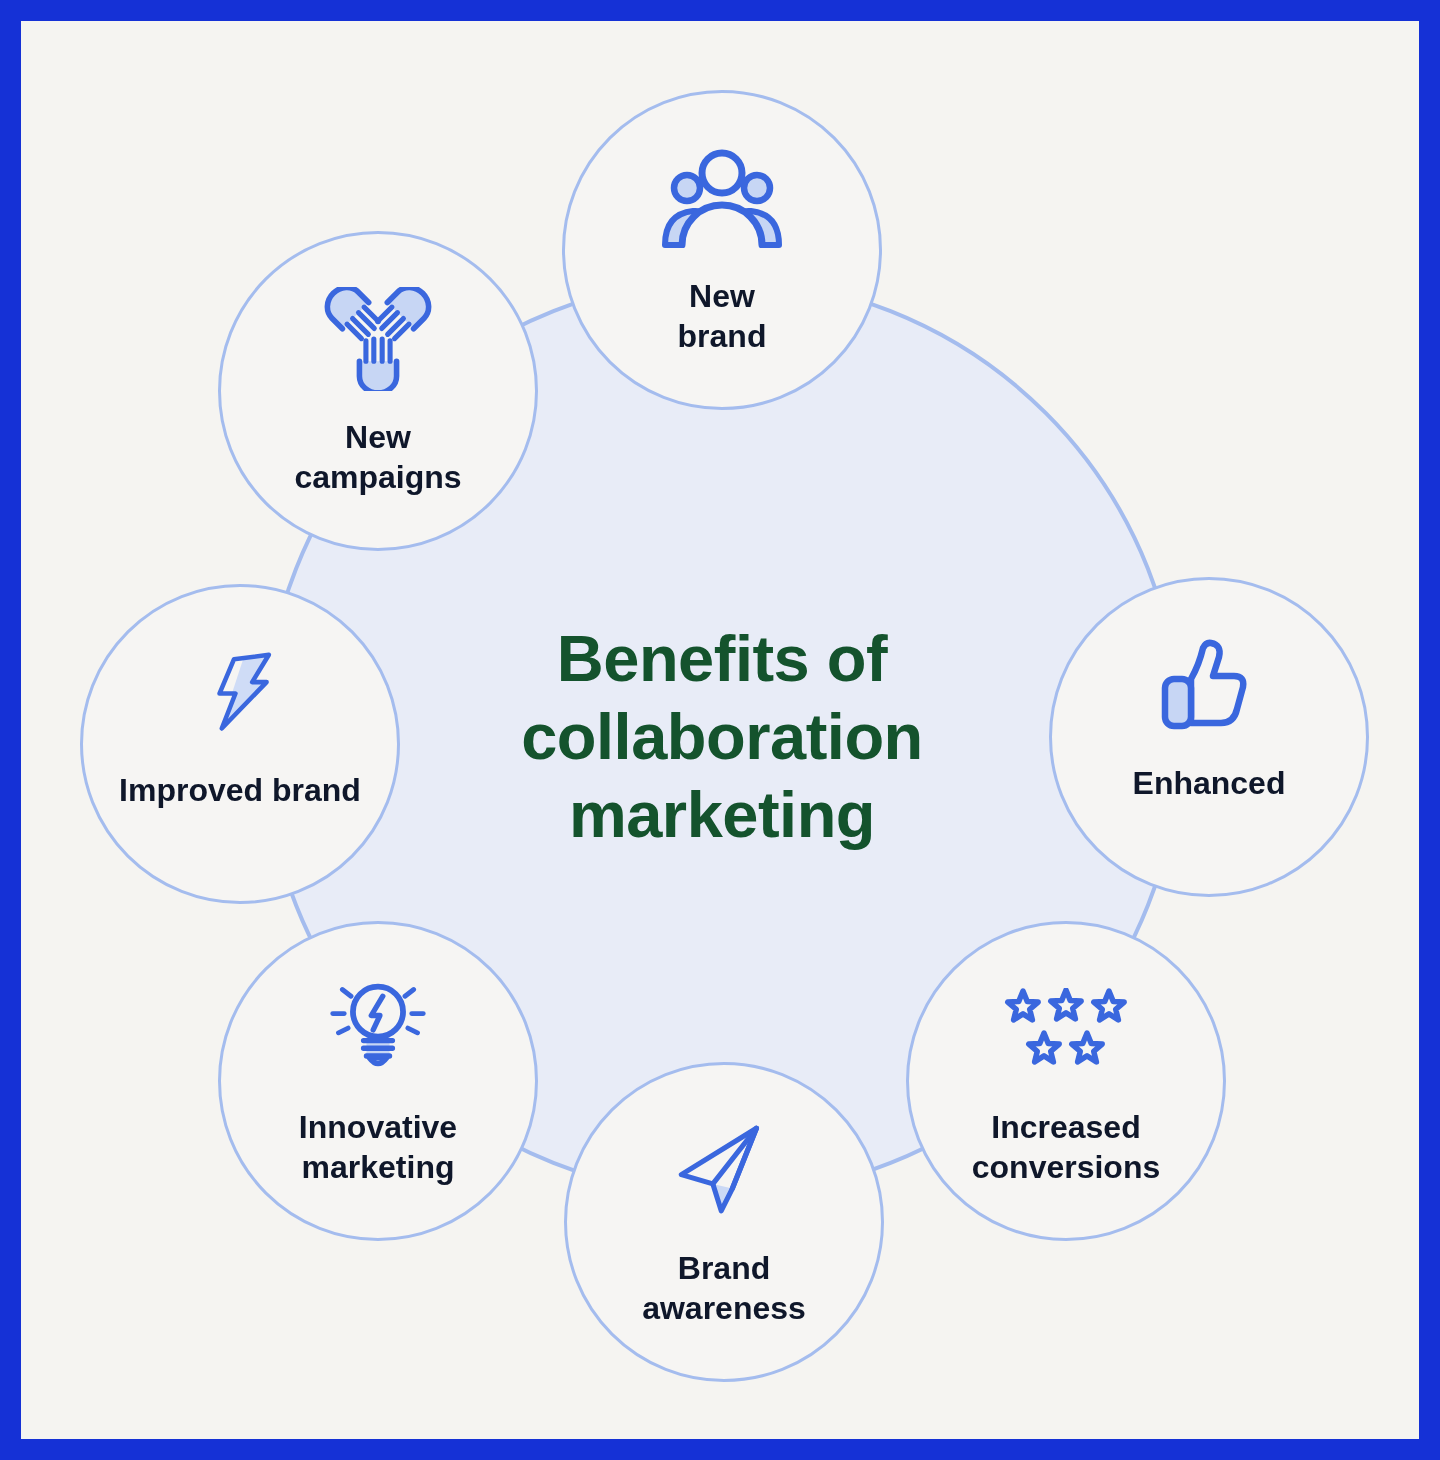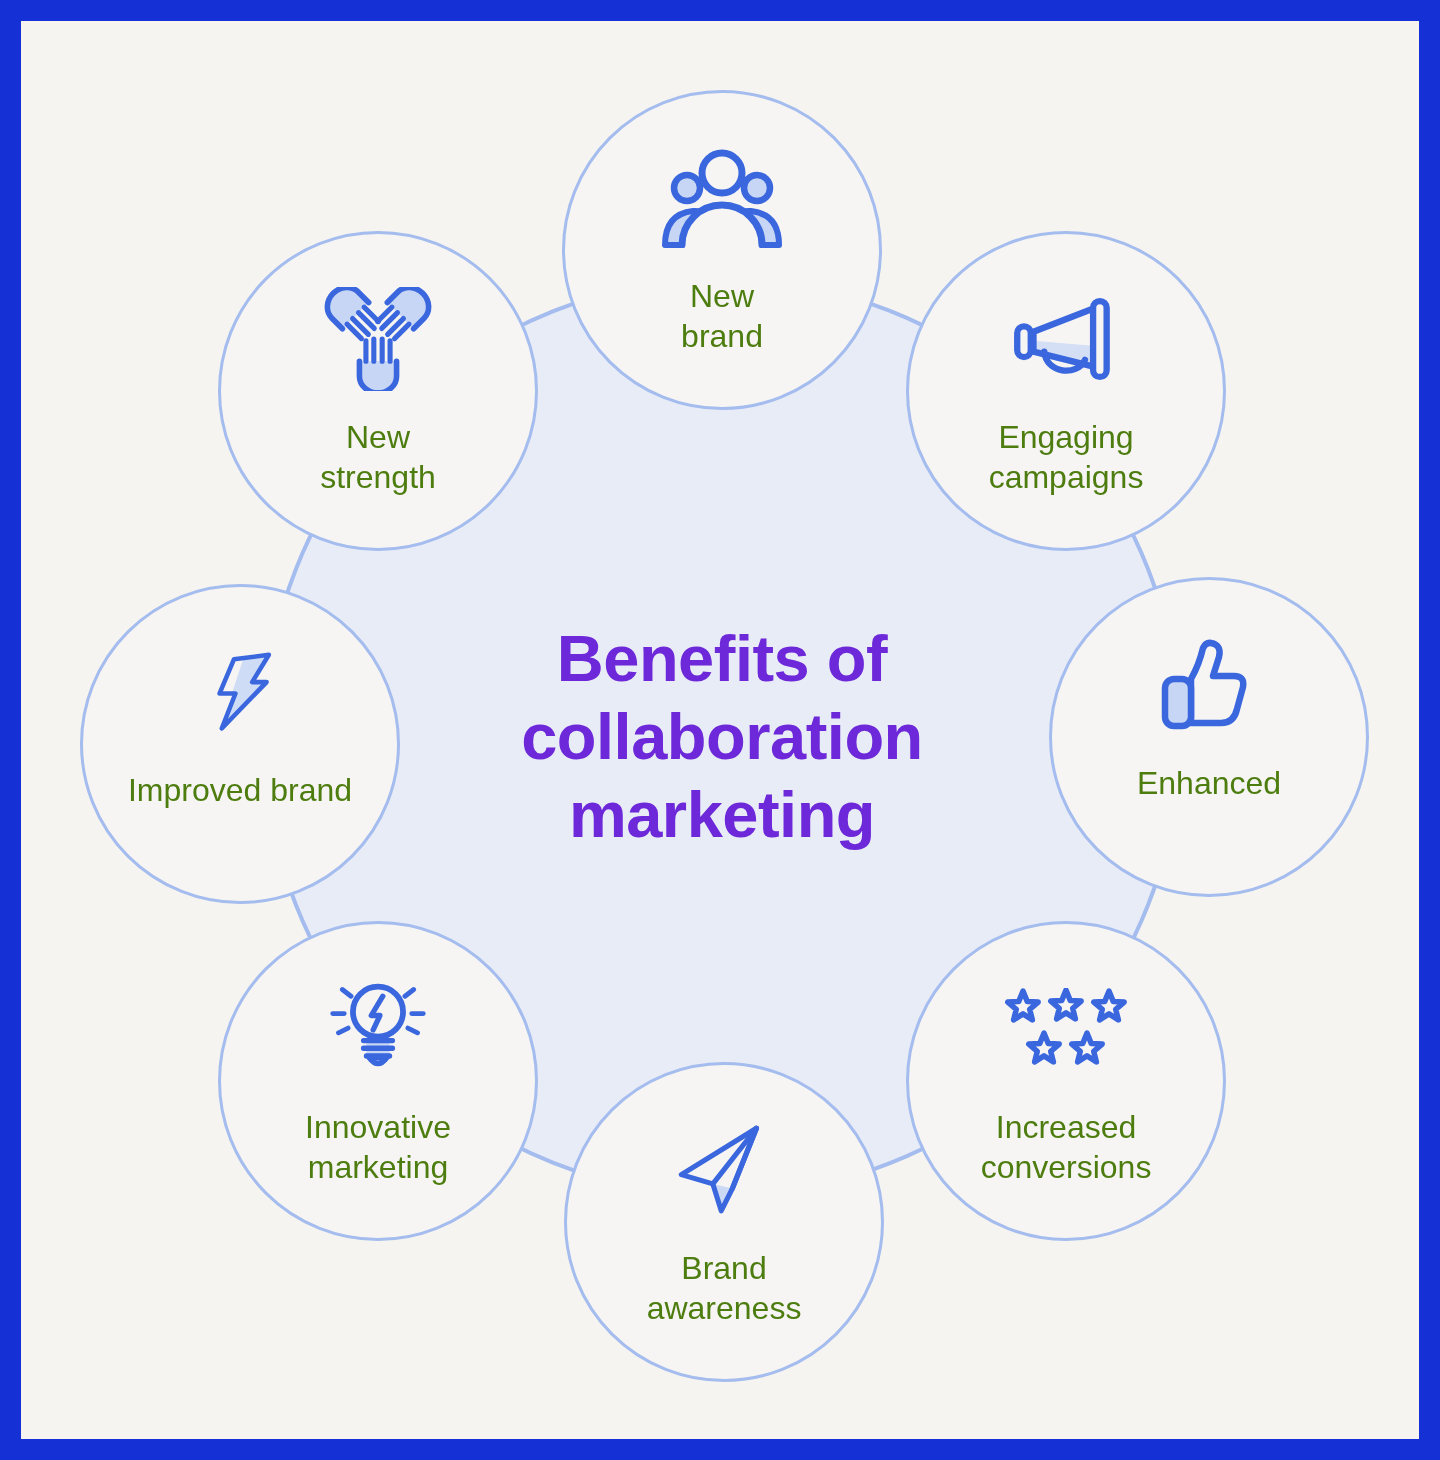--- a/index.html
+++ b/index.html
@@ -24,42 +24,42 @@
     box-sizing:border-box;
     z-index:1;
   }
   .hub-title{
     position:absolute;
     left:262px;top:620px;width:920px;
     text-align:center;
     font-size:65px;font-weight:bold;
     line-height:78px;
     letter-spacing:-0.5px;
-    color:#6d28d9;
+    color:#14532d;
     z-index:2;
   }
   .node{
     position:absolute;
     width:320px;height:320px;
     border-radius:50%;
     background:#F6F5F3;
     border:3px solid #A4BCEE;
     box-sizing:border-box;
     z-index:3;
   }
   .node-icon{
     position:absolute;top:46px;left:0;right:0;height:118px;
     display:flex;align-items:center;justify-content:center;
   }
   .node-label{
     position:absolute;top:183px;left:-20px;right:-20px;
     text-align:center;
     font-size:32px;line-height:40px;
-    font-weight:400;
-    color:#4d7c0f;
+    font-weight:700;
+    color:#0f172a;
   }
   
   .pos-new-leads{left:562px;top:90px;}
   .pos-engaging-campaigns{left:906px;top:231px;}
   .pos-enhanced-engagement{left:1049px;top:577px;}
   .pos-increased-conversions{left:906px;top:921px;}
   .pos-brand-awareness{left:564px;top:1062px;}
   .pos-innovative-marketing{left:218px;top:921px;}
   .pos-improved-brand-strength{left:80px;top:584px;}
   .pos-new-expertise{left:218px;top:231px;}
@@ -90,37 +90,20 @@
           <circle cx="62" cy="25" r="20" fill="#F6F5F3" stroke-width="7"></circle>
         </g>
       </svg>
     </div>
     <div class="node-label">
       <div>New</div>
       <div>brand</div>
     </div>
   </div>
 
-  <div class="node pos-engaging-campaigns">
-    <div class="node-icon">
-      <svg width="112" height="92" viewBox="0 0 124 100">
-        <g stroke="#3A67DE" stroke-linecap="round" stroke-linejoin="round">
-          <path d="M26,52 L98,58 L98,80 L26,64 Z" fill="#D4DFF5" stroke="none"></path>
-          <path d="M38,64 C40,88 74,92 83,73" fill="none" stroke-width="7"></path>
-          <path d="M26,42 L98,14 L98,82 L26,64 Z" fill="none" stroke-width="7"></path>
-          <rect x="8" y="36" width="15" height="34" rx="7.5" fill="#F6F5F3" stroke-width="7"></rect>
-          <rect x="92" y="8" width="15" height="84" rx="7.5" fill="#F6F5F3" stroke-width="7"></rect>
-        </g>
-      </svg>
-    </div>
-    <div class="node-label">
-      <div>Engaging</div>
-      <div>campaigns</div>
-    </div>
-  </div>
 
   <div class="node pos-enhanced-engagement">
     <div class="node-icon">
       <svg width="100" height="100" viewBox="0 0 100 100">
         <g stroke="#3A67DE" stroke-linecap="round" stroke-linejoin="round">
           <path d="M32,88 L62,88 Q75,88 78,74 L84,52 Q86,41 75,41 L54,41 L60,22 Q63,10 52,8 Q47,7 44,13 Q40,30 32,44 Z" fill="#F6F5F3" stroke-width="6.5"></path>
           <rect x="6" y="44" width="26" height="47" rx="9" fill="#C7D6F4" stroke-width="6.5"></rect>
         </g>
       </svg>
     </div>
@@ -215,18 +198,18 @@
           </g>
           <g transform="translate(82,28) rotate(-135)">
             <path d="M-20,-4 L-20,12 A20,18 0 0 0 20,12 L20,-4" fill="#C7D6F4" stroke-width="6"></path>
             <path d="M-13,-26 L-13,-4 M-4.5,-28 L-4.5,-4 M4.5,-28 L4.5,-4 M13,-26 L13,-4" fill="none" stroke-width="5.5"></path>
           </g>
         </g>
       </svg>
     </div>
     <div class="node-label">
       <div>New</div>
-      <div>strength</div>
+      <div>campaigns</div>
     </div>
   </div>
 
   <div class="frame-border"></div>
 </div>
 
 </body></html>

